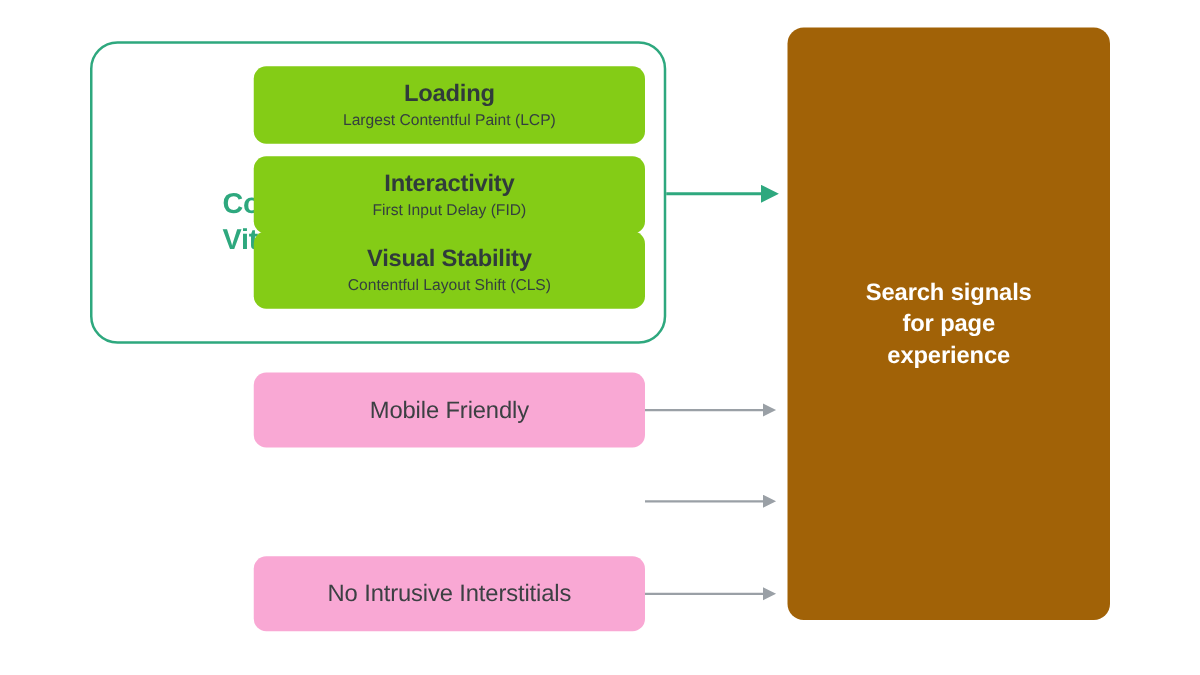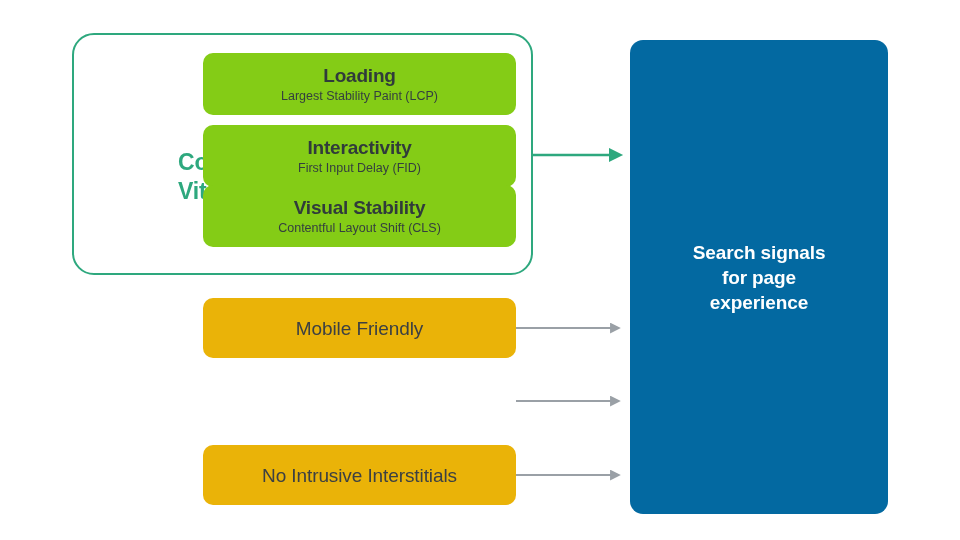--- a/index.html
+++ b/index.html
@@ -79,21 +79,21 @@
     line-height: 17px;
     margin-top: 1px;
   }
 
   
   .signal-pill {
     position: absolute;
     left: 203px;
     width: 313px;
     height: 60px;
-    background: #eab308;
+    background: #f9a8d4;
     border-radius: 10px;
     display: flex;
     align-items: center;
     justify-content: center;
     box-sizing: border-box;
   }
   .signal-pill.s0 { top: 298px; }
   .signal-pill.s1 { top: 371px; }
   .signal-pill.s2 { top: 445px; }
 
@@ -112,24 +112,24 @@
     top: 0;
     width: 960px;
     height: 540px;
     pointer-events: none;
   }
 
   
   .destination-panel {
     position: absolute;
     left: 630px;
-    top: 40px;
+    top: 22px;
     width: 258px;
     height: 474px;
-    background: #0369a1;
+    background: #a16207;
     border-radius: 13px;
     display: flex;
     align-items: center;
     justify-content: center;
   }
   .destination-text {
     color: #ffffff;
     font-size: 19px;
     font-weight: bold;
     line-height: 25px;
@@ -146,21 +146,21 @@
 
   <div class="cwv-container">
     <div class="cwv-label">
       <span>Core</span>
       <span>Vitals</span>
     </div>
   </div>
 
   <div class="metric-pill p0">
     <div class="metric-title">Loading</div>
-    <div class="metric-sub">Largest Stability Paint (LCP)</div>
+    <div class="metric-sub">Largest Contentful Paint (LCP)</div>
   </div>
 
   <div class="metric-pill p1">
     <div class="metric-title">Interactivity</div>
     <div class="metric-sub">First Input Delay (FID)</div>
   </div>
 
   <div class="metric-pill p2">
     <div class="metric-title">Visual Stability</div>
     <div class="metric-sub">Contentful Layout Shift (CLS)</div>

